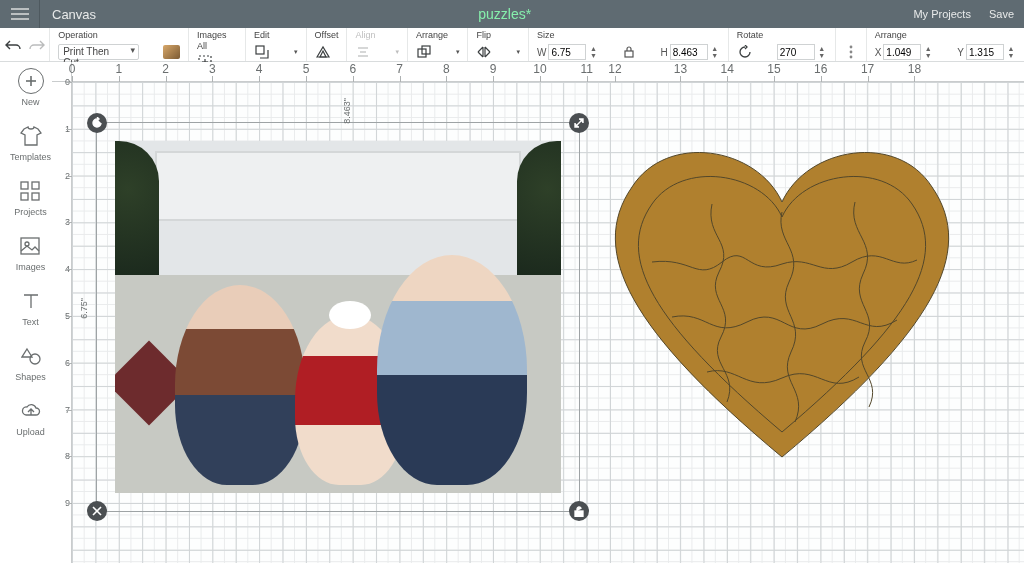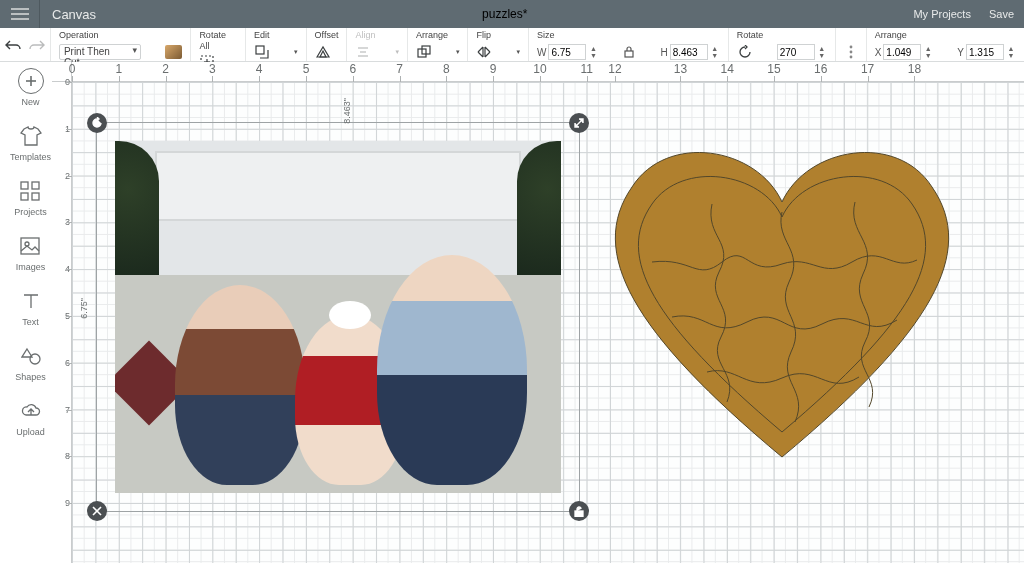--- a/index.html
+++ b/index.html
@@ -15,21 +15,21 @@
     font-size: 12px;
     padding: 0 10px 0 0;
   }
   .hamburger {
     width: 40px; height: 28px;
     display: flex; align-items: center; justify-content: center;
     border-right: 1px solid #4e595f;
   }
   .hamburger svg { stroke: #d8dbdc; }
   .app-title { margin-left: 12px; font-size: 13px; color: #e8eaea; }
-  .doc-title { flex: 1; text-align: center; font-size: 12px; color: #000000; }
+  .doc-title { flex: 1; text-align: center; font-size: 14px; color: #86efac; }
   .top-right { display: flex; gap: 18px; font-size: 11px; color: #e8eaea; }
   .top-right span { cursor: pointer; text-align: center; }
 
   
   .editbar {
     height: 34px;
     border-bottom: 1px solid #d9dcdd;
     display: flex;
     align-items: stretch;
     font-size: 9px;
@@ -164,21 +164,21 @@
 
   <div class="sec">
     <div class="label">Operation</div>
     <div class="body">
       <div class="op-select"><span>Print Then Cut</span></div>
       <div class="thumb"></div>
     </div>
   </div>
 
   <div class="sec">
-    <div class="label">Rotate All</div>
+    <div class="label">Images All</div>
     <div class="body">
       <span class="tool-ico">
         <svg width="14" height="14" viewBox="0 0 14 14" stroke-width="1.2">
             <rect x="1" y="1" width="12" height="12" stroke-dasharray="2 2"></rect>
             <line x1="4" y1="7" x2="10" y2="7"></line>
             <line x1="7" y1="4" x2="7" y2="10"></line>
           </svg>
       </span>
     </div>
   </div>

